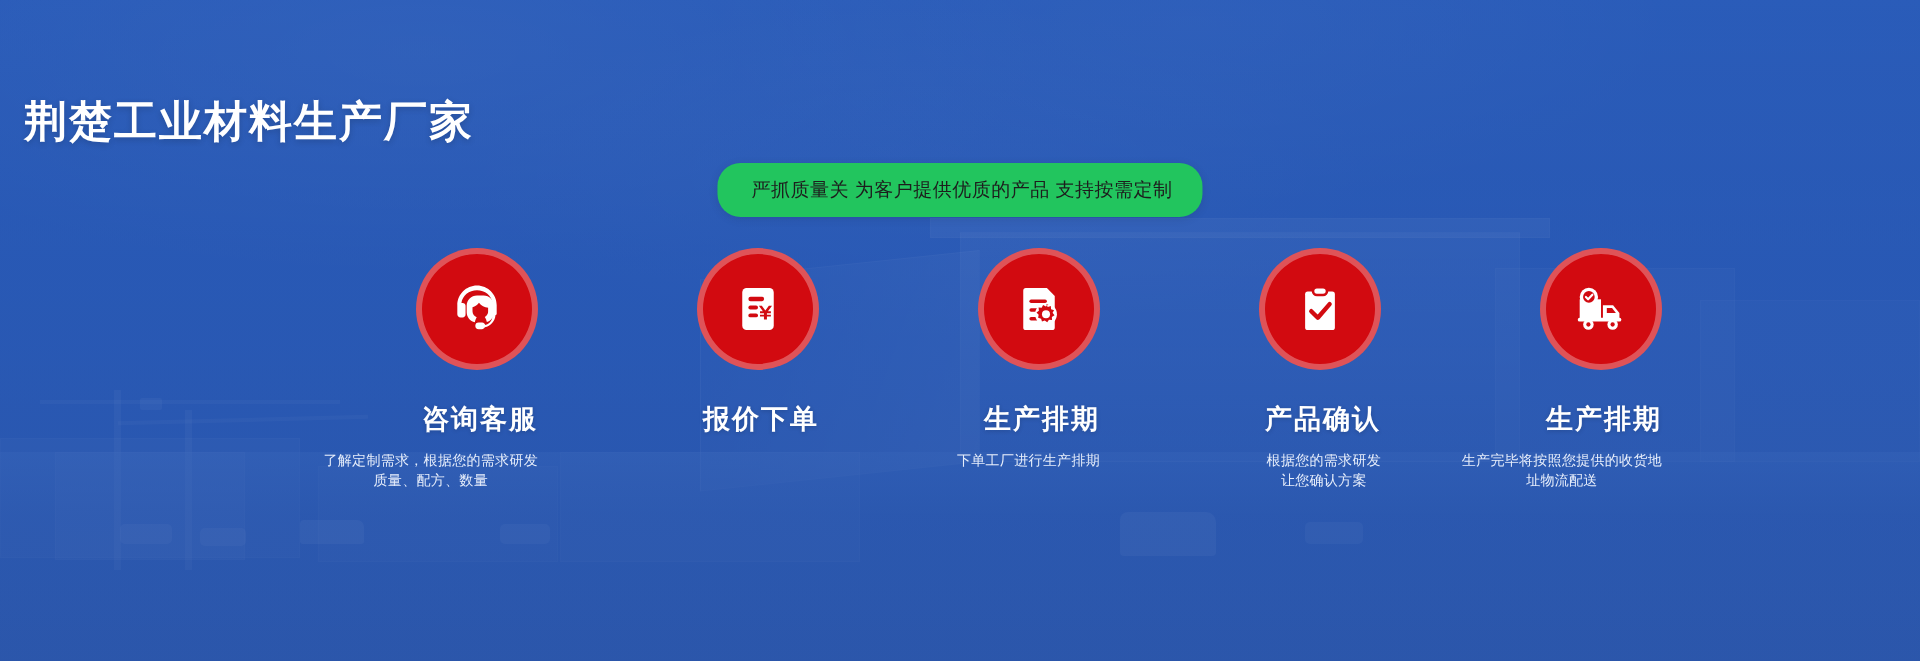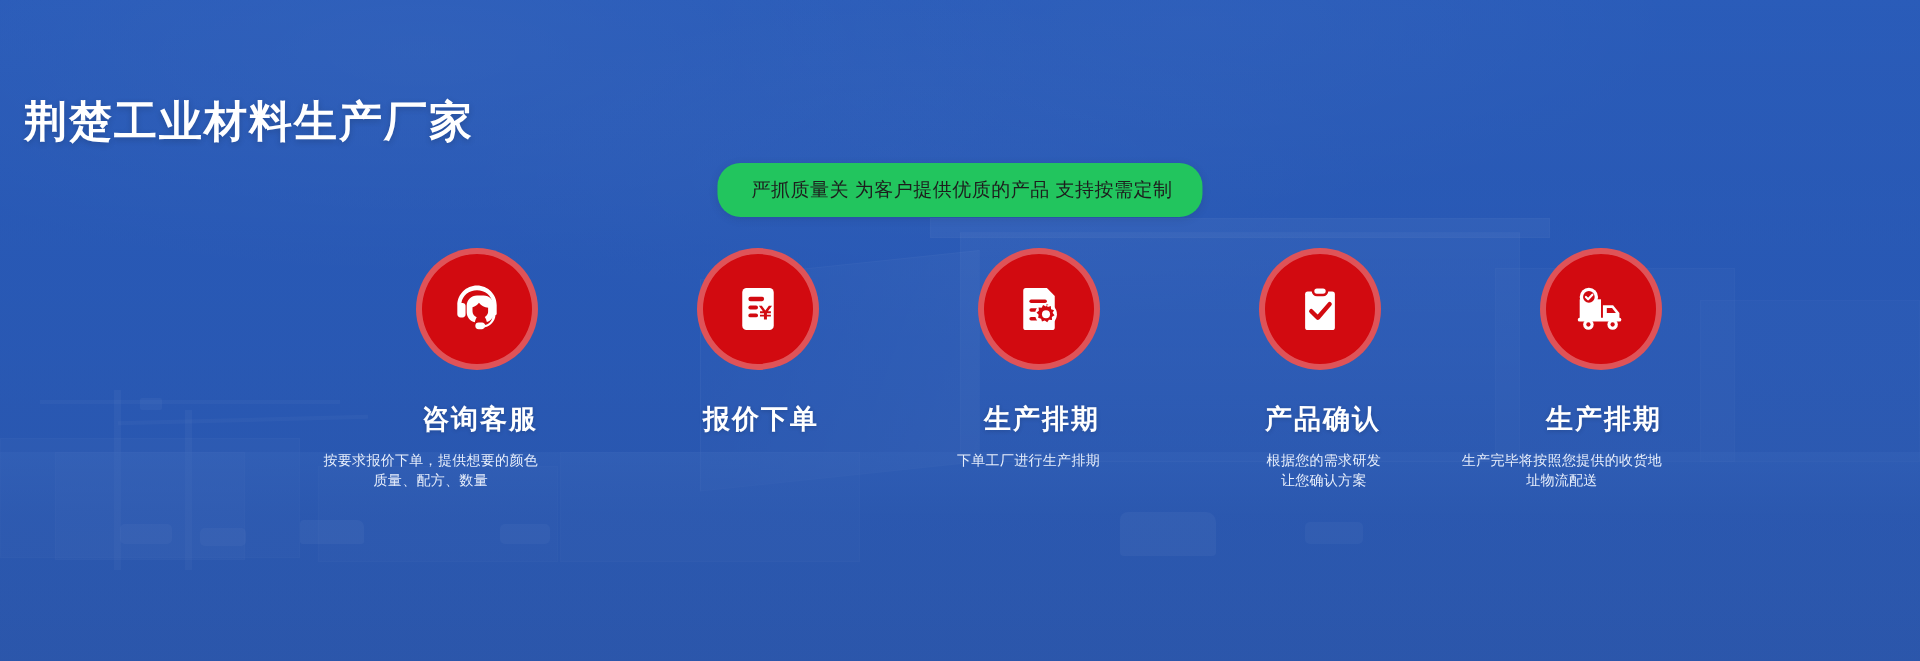--- a/index.html
+++ b/index.html
@@ -205,21 +205,21 @@
     <div class="step">
       <div class="step-circle">
         <span>
           <svg width="60" height="60" viewBox="0 0 64 64" fill="#ffffff" aria-hidden="true">
             <path d="M32 7C20.4 7 11 16.4 11 28v9.5c0 1.9 1.6 3.5 3.5 3.5h2.2c1.7 0 3.1-1.4 3.1-3.1V28.6c0-1.7-1.4-3.1-3.1-3.1h-1.3C16.4 17.8 23.5 12 32 12s15.6 5.8 16.6 13.5h-1.3c-1.7 0-3.1 1.4-3.1 3.1v9.3c0 1.7 1.4 3.1 3.1 3.1h1.1c-.7 3.8-3.6 6.9-7.4 8l-1.2-1.5a3 3 0 0 0-2.4-1.2h-3.6a3.6 3.6 0 1 0 0 7.2h3.6c.9 0 1.8-.4 2.4-1.2l.6-.8c6.2-1.4 10.8-6.6 11.3-12.9A3.5 3.5 0 0 0 53 37.5V28C53 16.4 43.6 7 32 7z"></path>
             <path d="M32 17.5c-6.1 0-11 4.9-11 11v7c0 5.3 3.7 9.7 8.7 10.7.4-2.3 1.2-4.2 2-5.5-2.6-.8-4.5-3.3-4.5-6.2v-4.3c2.9-.8 5.3-2.5 6.9-4.8 2.3 3.2 5.9 5.3 9.9 5.3v3.8c0 2.6-1.5 4.9-3.7 6 1 1.4 1.8 3.2 2.2 5.3 4.4-1.3 7.5-5.4 7.5-10.2v-7c0-6.1-4.9-11-11-11h-7z"></path>
           </svg>
         </span>
       </div>
       <div class="step-title">咨询客服</div>
-      <div class="step-desc" style="white-space:pre-line;">按要求报价下单，提供想要的颜色
+      <div class="step-desc" style="white-space:pre-line;">了解定制需求，根据您的需求研发
 质量、配方、数量</div>
     </div>
 
     <div class="step">
       <div class="step-circle">
         <span>
           <svg width="56" height="56" viewBox="0 0 64 64" aria-hidden="true">
             <rect x="14" y="8" width="36" height="48" rx="5" fill="#ffffff"></rect>
             <rect x="21" y="18" width="18" height="5" rx="2.5" fill="#d20a10"></rect>
             <rect x="21" y="28" width="11" height="4.5" rx="2.2" fill="#d20a10"></rect>

